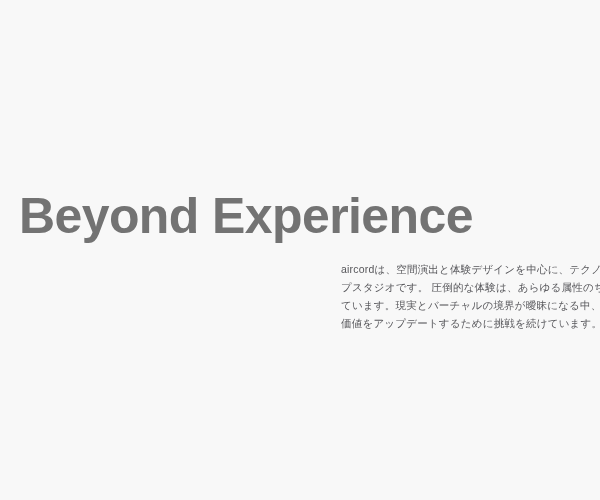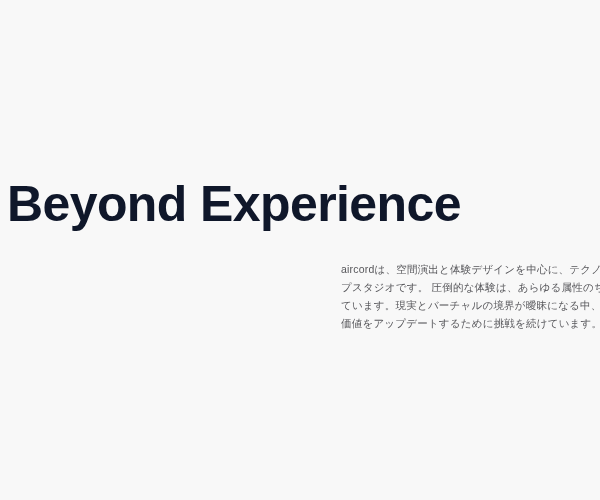--- a/index.html
+++ b/index.html
@@ -32,27 +32,27 @@
     top: 0;
     width: 600px;
     height: 500px;
   }
 
   
   .hero-heading {
     position: absolute;
     left: 7px;
     top: 175px;
-    margin: 0;
+    margin: 12px;
     font-family: "Liberation Sans", "DejaVu Sans", sans-serif;
     font-size: 50px;
     line-height: 58px;
     font-weight: 700;
     letter-spacing: -0.012em;
-    color: #0f172a;
+    color: #737373;
     white-space: nowrap;
   }
 
   
   .hero-copy {
     position: absolute;
     left: 341px;
     top: 260px;
     width: 330px;          
     margin: 0;

